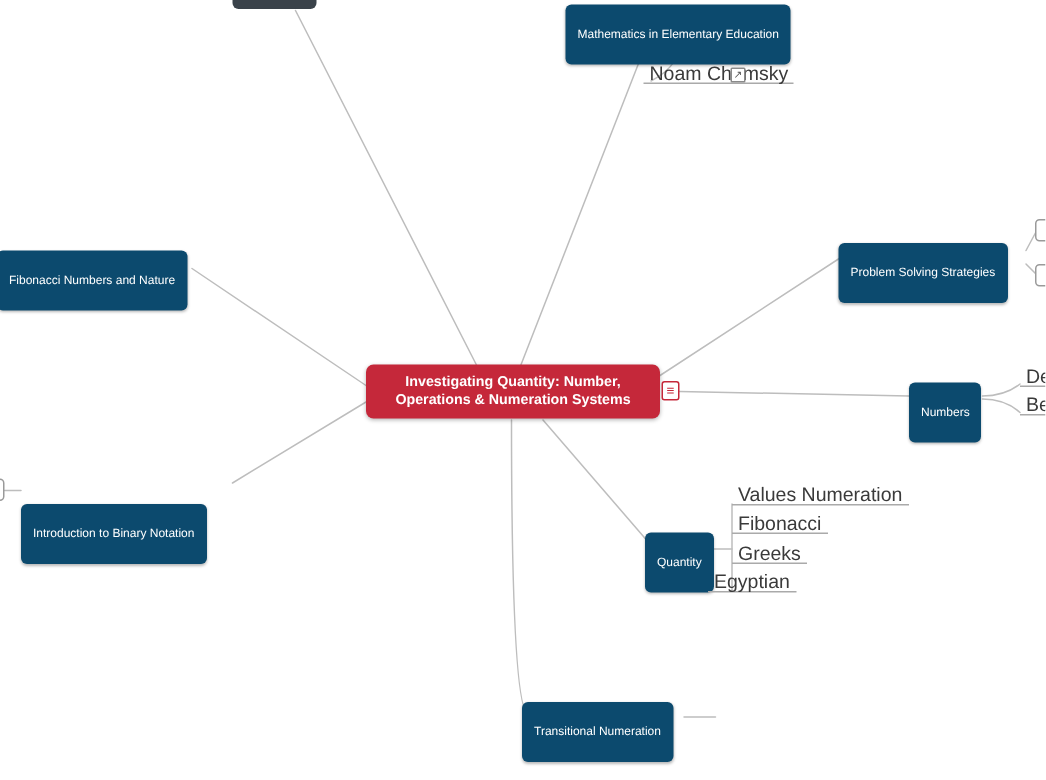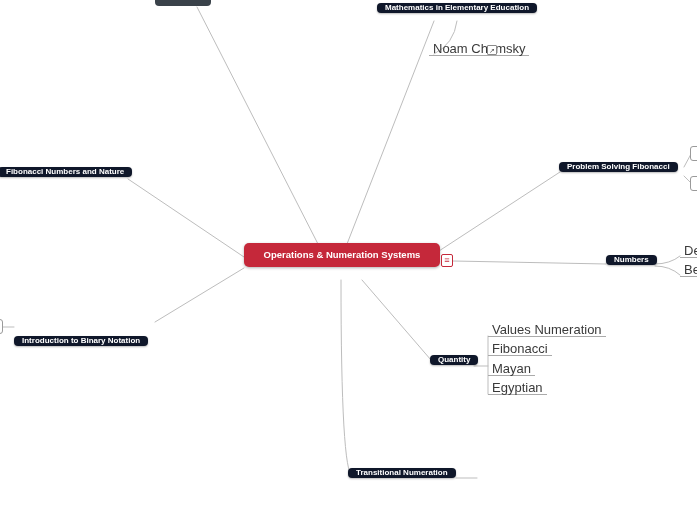--- a/index.html
+++ b/index.html
@@ -5,23 +5,23 @@
   * { margin:0; padding:0; box-sizing:border-box; }
   html,body { background:#ffffff; font-family:"Liberation Sans", sans-serif; }
   .stage {
     position:relative; width:697px; height:520px;
     background:#ffffff; overflow:hidden;
   }
   svg.connectors { position:absolute; left:0; top:0; width:697px; height:520px; pointer-events:none; }
   svg.connectors path { stroke:#bdbdbd; stroke-width:1; fill:none; stroke-linecap:round; }
 
   .topic {
-    position:absolute; background:#0f172a; color:#ffffff;
-    font-weight:bold; font-size:8px; line-height:10px;
-    padding:0 8px; border-radius:4px; white-space:nowrap;
+    position:absolute; background:#0c4a6e; color:#ffffff;
+    font-weight:normal; font-size:8px; line-height:10px;
+    padding:15px 8px; border-radius:4px; white-space:nowrap;
     box-shadow:0 1px 2px rgba(0,0,0,.28); cursor:pointer;
   }
   .central {
     position:absolute; left:244px; top:243px; width:196px;
     background:#c5283a; color:#ffffff; font-weight:bold; font-size:9.5px;
     line-height:12px; text-align:center; padding:6px 10px;
     border-radius:5px; box-shadow:0 1px 3px rgba(0,0,0,.3); cursor:pointer;
   }
   .child-label {
     position:absolute; font-size:13px; line-height:9px; color:#3a3a3a;
@@ -69,47 +69,48 @@
     <path d="M244,268 L155,322"></path>
     <path d="M14,327 L3,327"></path>
     <path d="M341,280 Q341,472 352,476"></path>
     <path d="M456,478 L477,478"></path>
   </svg>
 
   <div class="cut-topic" style="left:155px; top:-10px; width:56px; height:16px;"></div>
 
   <div class="topic" style="left:377px; top:3px;">Mathematics in Elementary Education</div>
 
-  <div class="topic" style="left:559px; top:162px;">Problem Solving Fibonacci</div>
+  <div class="topic" style="left:559px; top:162px;">Problem Solving Strategies</div>
 
   <div class="topic" style="left:606px; top:255px;">Numbers</div>
 
   <div class="topic" style="left:430px; top:355px;">Quantity</div>
 
   <div class="topic" style="left:348px; top:468px;">Transitional Numeration</div>
 
   <div class="topic" style="left:-2px; top:167px;">Fibonacci Numbers and Nature</div>
 
   <div class="topic" style="left:14px; top:316px;margin-top:20px;">Introduction to Binary Notation</div>
 
   <div class="central">
+    <div>Investigating Quantity: Number,</div>
     <div>Operations &amp; Numeration Systems</div>
   </div>
 
   <div class="notes-icon">≡</div>
 
   <div class="child-label" style="left:429px; top:44px;">Noam Chomsky</div>
   <div class="ext-icon">↗</div>
 
   <div class="child-label" style="left:680px; top:246px;">Decim</div>
   <div class="child-label" style="left:680px; top:265px;">Behav</div>
 
   <div class="child-label" style="left:488px; top:325px;">Values Numeration</div>
   <div class="child-label" style="left:488px; top:344px;">Fibonacci</div>
-  <div class="child-label" style="left:488px; top:364px;">Mayan</div>
-  <div class="child-label" style="left:488px; top:383px;text-align:right;">Egyptian</div>
+  <div class="child-label" style="left:488px; top:364px;">Greeks</div>
+  <div class="child-label" style="left:472px; top:383px;text-align:right;">Egyptian</div>
 
 
   <div class="cut-node" style="left:690px; top:146px; width:16px; height:15px;"></div>
   <div class="cut-node" style="left:690px; top:176px; width:16px; height:15px;"></div>
   <div class="cut-node" style="left:-11px; top:319px; width:14px; height:15px;"></div>
 
 </div>
 
 </body></html>

